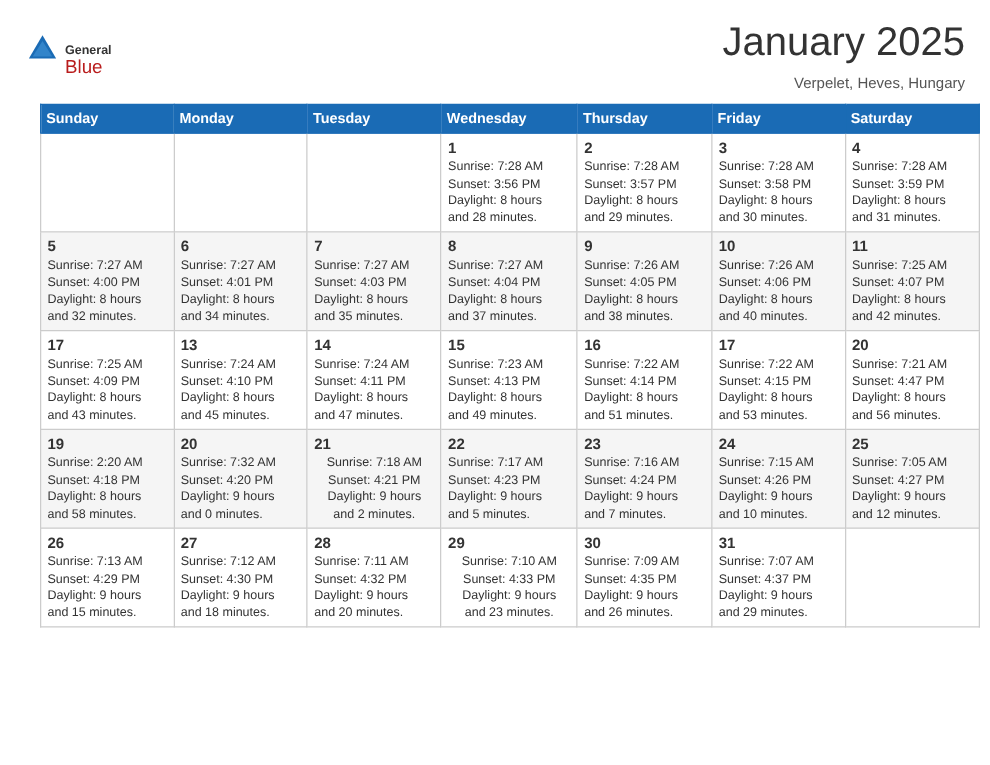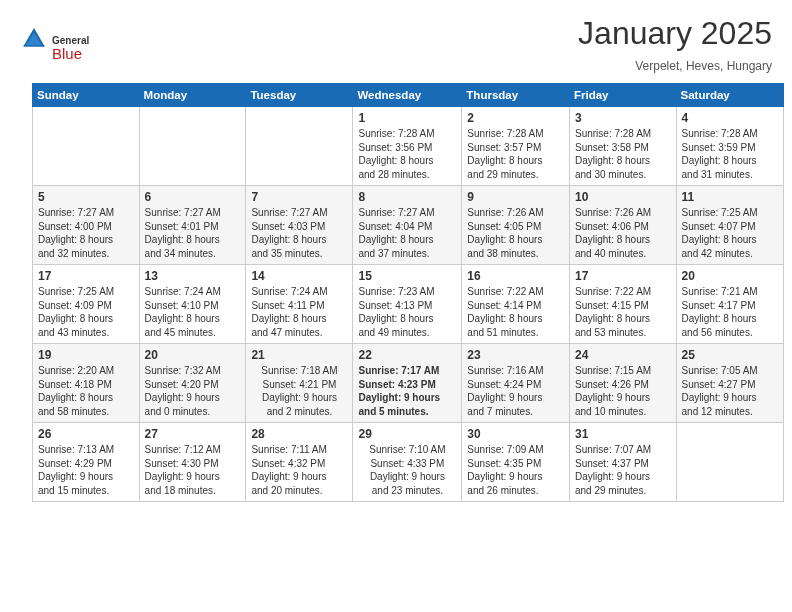--- a/index.html
+++ b/index.html
@@ -259,21 +259,21 @@
           <td>
             <div class="day-number">17</div>
             <div class="day-info" style="white-space: pre-line;">Sunrise: 7:22 AM
 Sunset: 4:15 PM
 Daylight: 8 hours
 and 53 minutes.</div>
           </td>
           <td>
             <div class="day-number">20</div>
             <div class="day-info" style="white-space: pre-line;">Sunrise: 7:21 AM
-Sunset: 4:17 PM
+Sunset: 4:47 PM
 Daylight: 8 hours
 and 56 minutes.</div>
           </td>
         </tr>
         <tr>
           <td>
             <div class="day-number">19</div>
             <div class="day-info" style="white-space: pre-line;">Sunrise: 2:20 AM
 Sunset: 4:18 PM
 Daylight: 8 hours
@@ -288,21 +288,21 @@
           </td>
           <td>
             <div class="day-number">21</div>
             <div class="day-info" style="white-space: pre-line; text-align: center;">Sunrise: 7:18 AM
 Sunset: 4:21 PM
 Daylight: 9 hours
 and 2 minutes.</div>
           </td>
           <td>
             <div class="day-number">22</div>
-            <div class="day-info" style="white-space: pre-line; font-weight: bold;">Sunrise: 7:17 AM
+            <div class="day-info" style="white-space: pre-line;">Sunrise: 7:17 AM
 Sunset: 4:23 PM
 Daylight: 9 hours
 and 5 minutes.</div>
           </td>
           <td>
             <div class="day-number">23</div>
             <div class="day-info" style="white-space: pre-line;">Sunrise: 7:16 AM
 Sunset: 4:24 PM
 Daylight: 9 hours
 and 7 minutes.</div>

